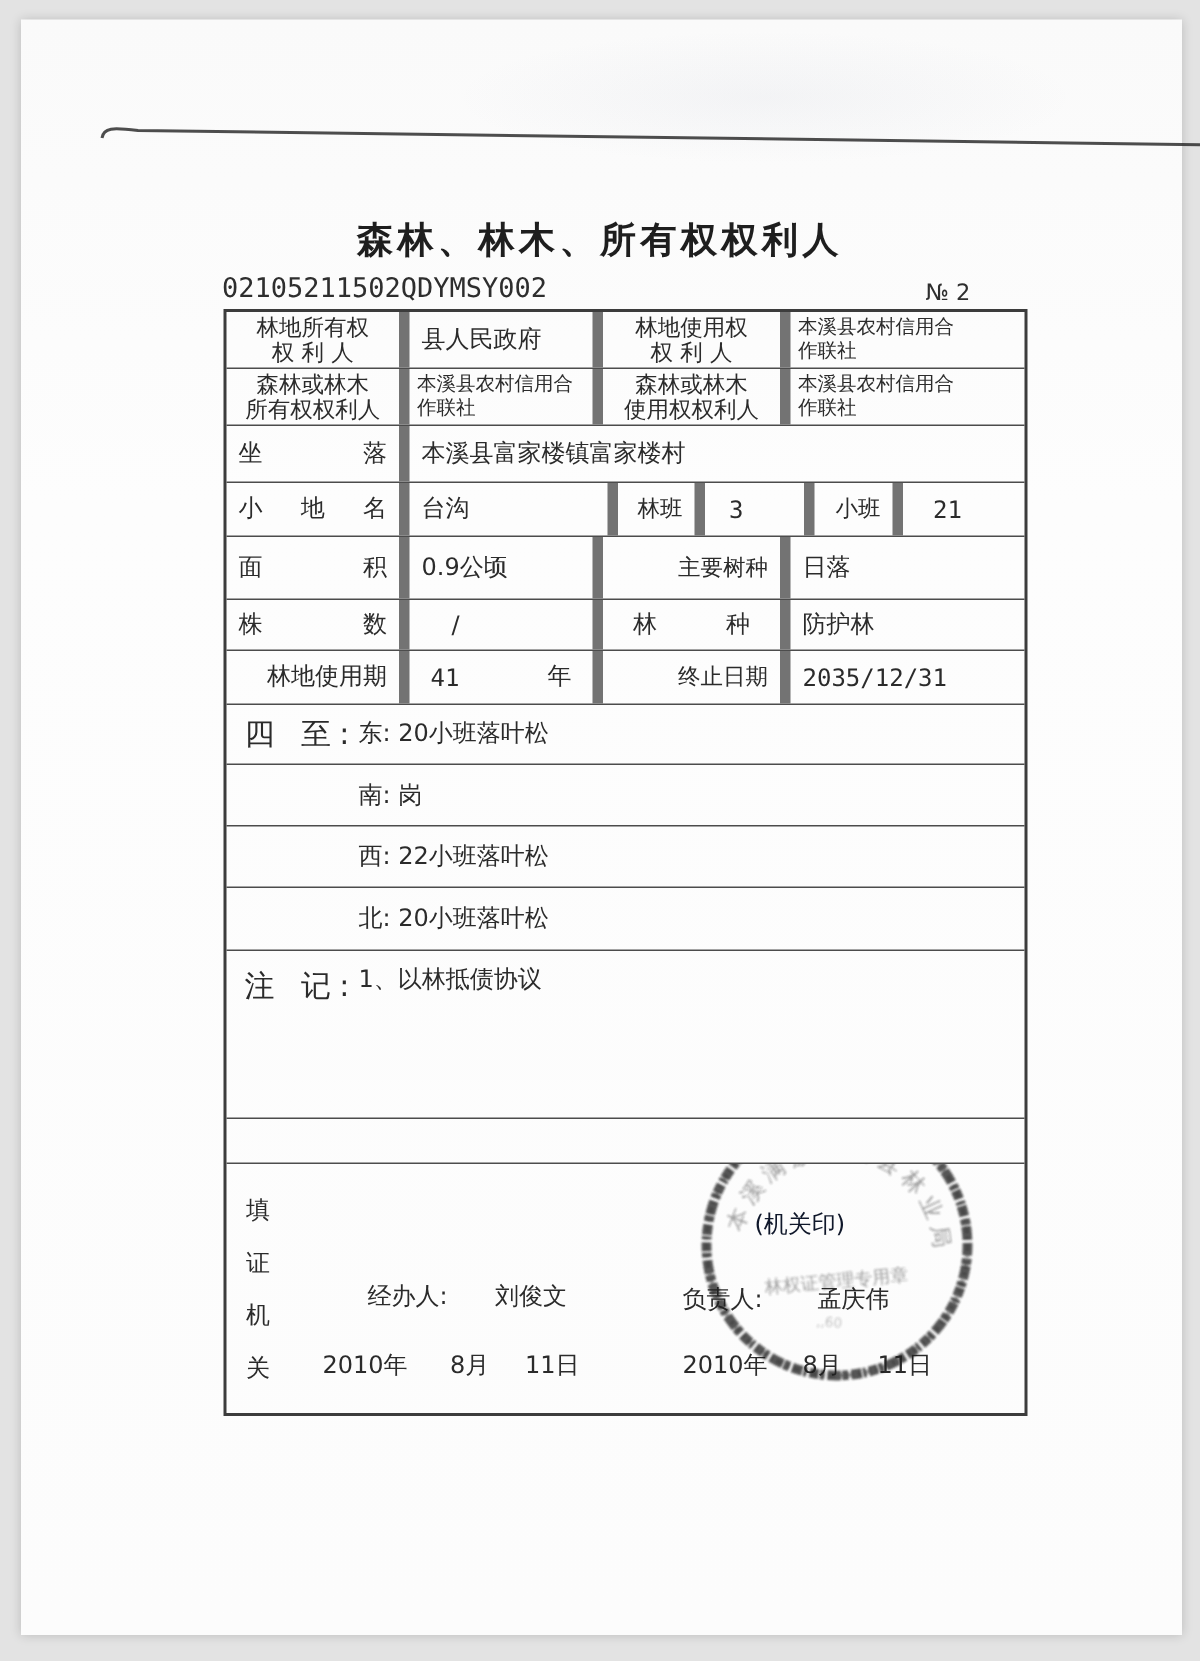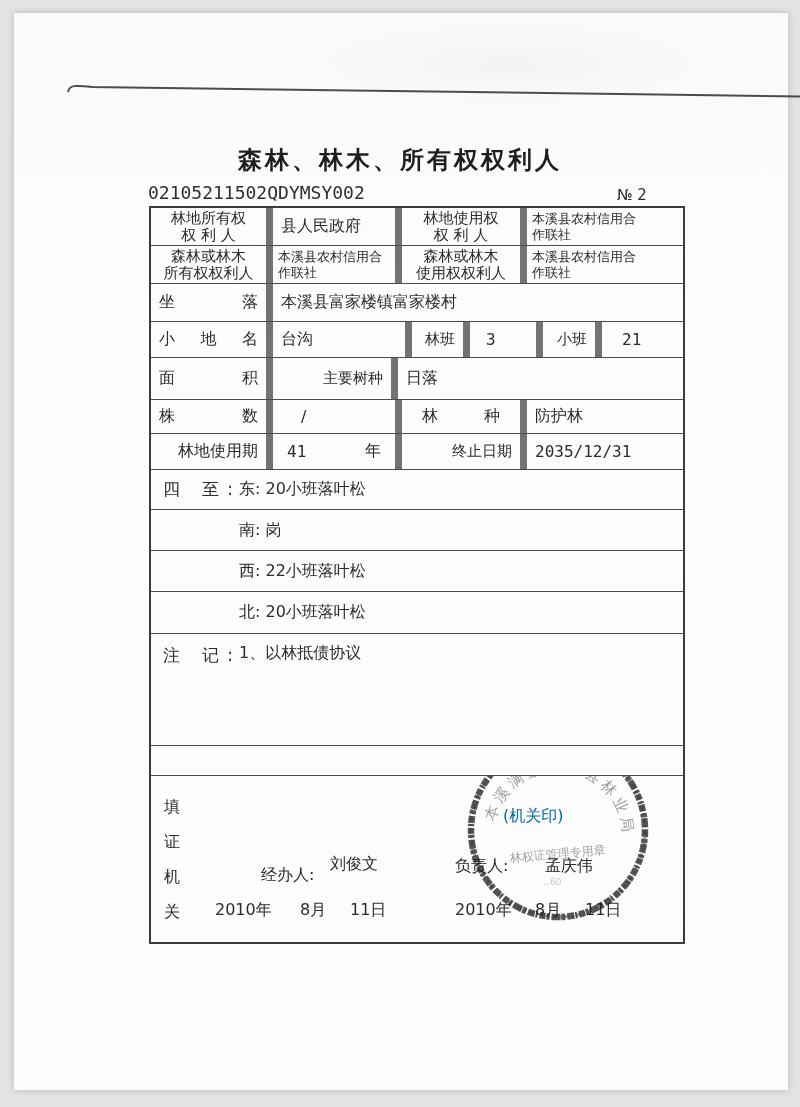--- a/index.html
+++ b/index.html
@@ -46,32 +46,32 @@
 
   .jl{white-space:pre-line;text-align:justify;text-align-last:justify;width:100%;font-size:16px;}
   .jl2{white-space:pre-line;text-align:center;width:100%;font-size:15px;line-height:17px;}
   .ctr{width:100%;text-align:right;font-size:15px;}
   .val{font-size:16px;}
   .pre{white-space:pre-line;}
   .small{font-size:13px;line-height:16px;padding:2px 5px;}
   .num{font-family:"DejaVu Sans Mono","Liberation Mono",monospace;font-size:16px;}
   .between{justify-content:space-between;padding:2px 14px;}
 
-  .szlab{width:70px;flex:none;font-size:17px;text-align:justify;text-align-last:justify;margin-left:4px;}
+  .szlab{width:70px;flex:none;font-size:20px;text-align:justify;text-align-last:justify;margin-left:4px;}
   .szval{margin-left:6px;font-size:16px;}
   .szind{margin-left:80px;font-size:16px;}
   .notecell{align-items:flex-start !important;padding-top:9px !important;}
 
   .footcell{width:532px;position:relative;padding:0 !important;align-items:stretch;}
   .agency{
     position:absolute;left:10px;top:13px;width:22px;
     white-space:pre-line;font-size:16px;line-height:35px;text-align:center;
   }
   .fc{position:absolute;font-size:16px;white-space:nowrap;}
-  .seal-ph{font-size:16px;color:#0369a1;}
+  .seal-ph{font-size:16px;color:#0f172a;}
 
   .stamp{position:absolute;left:309px;top:-44px;width:196px;height:196px;z-index:6;pointer-events:none;opacity:.88;}
 </style>
 </head>
 <body>
 
 <div class="paper"></div>
 <div class="smudge"></div>
 
 <svg class="scanline" width="800" height="110">
@@ -132,20 +132,21 @@
     <div class="td w4d">
         <span class="ctr">小班</span>
       </div>
     <div class="td w4e num" style="padding-left:20px;">21</div>
   </div>
 
   <div class="tr" style="height:42px">
     <div class="td w1">
         <span class="jl">面积</span>
       </div>
+    <div class="td w2 val">0.9公顷</div>
     <div class="td w3">
         <span class="ctr">主要树种</span>
       </div>
     <div class="td w4 val">日落</div>
   </div>
 
   <div class="tr" style="height:34px">
     <div class="td w1">
         <span class="jl">株数</span>
       </div>
@@ -205,21 +206,21 @@
 
   <div class="tr" style="height:166px">
     <div class="td footcell">
       <div class="agency">填
 证
 机
 关</div>
 
       <span class="fc seal-ph" style="left:352px;top:30px;">(机关印)</span>
 
-      <span class="fc" style="left:110px;top:78px;margin-top:11px;">经办人:</span>
+      <span class="fc" style="left:94px;top:78px;">经办人:</span>
       <span class="fc" style="left:179px;top:78px;">刘俊文</span>
       <span class="fc" style="left:304px;top:80px;">负责人:</span>
       <span class="fc" style="left:394px;top:80px;">孟庆伟</span>
 
       <span class="fc" style="left:64px;top:124px;">2010年</span>
       <span class="fc" style="left:149px;top:124px;">8月</span>
       <span class="fc" style="left:199px;top:124px;">11日</span>
 
       <span class="fc" style="left:304px;top:124px;">2010年</span>
       <span class="fc" style="left:384px;top:124px;">8月</span>

